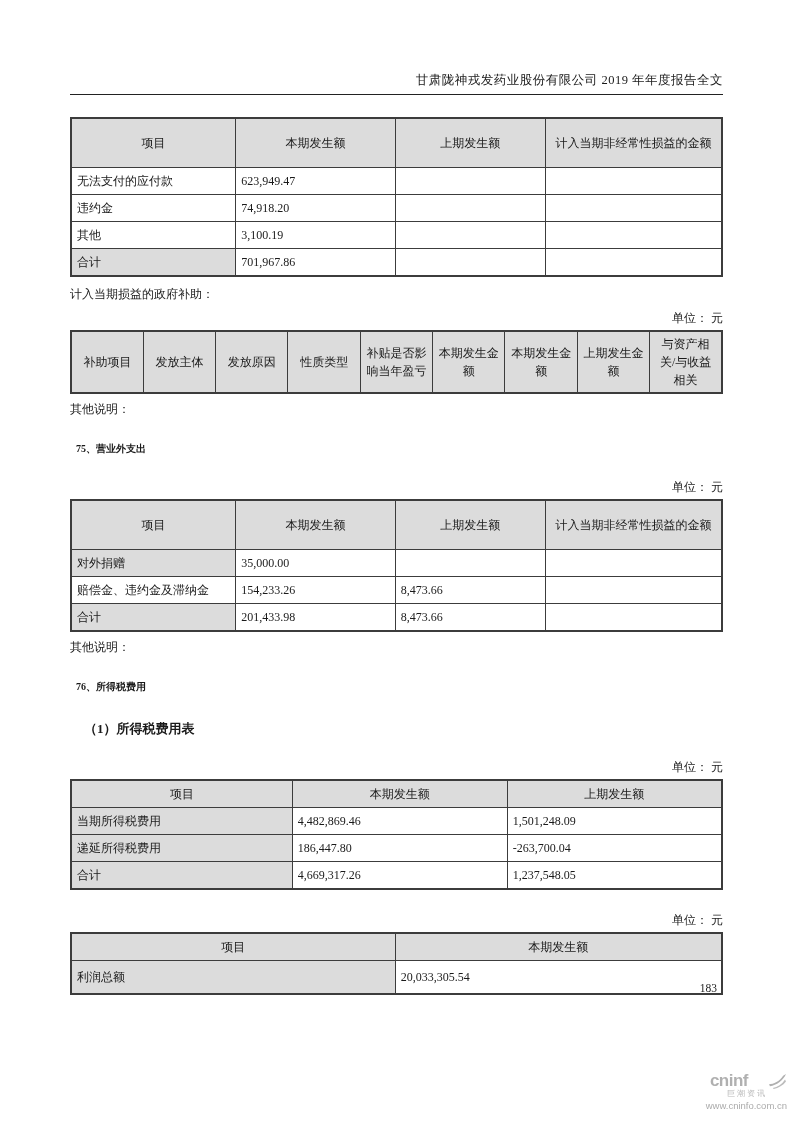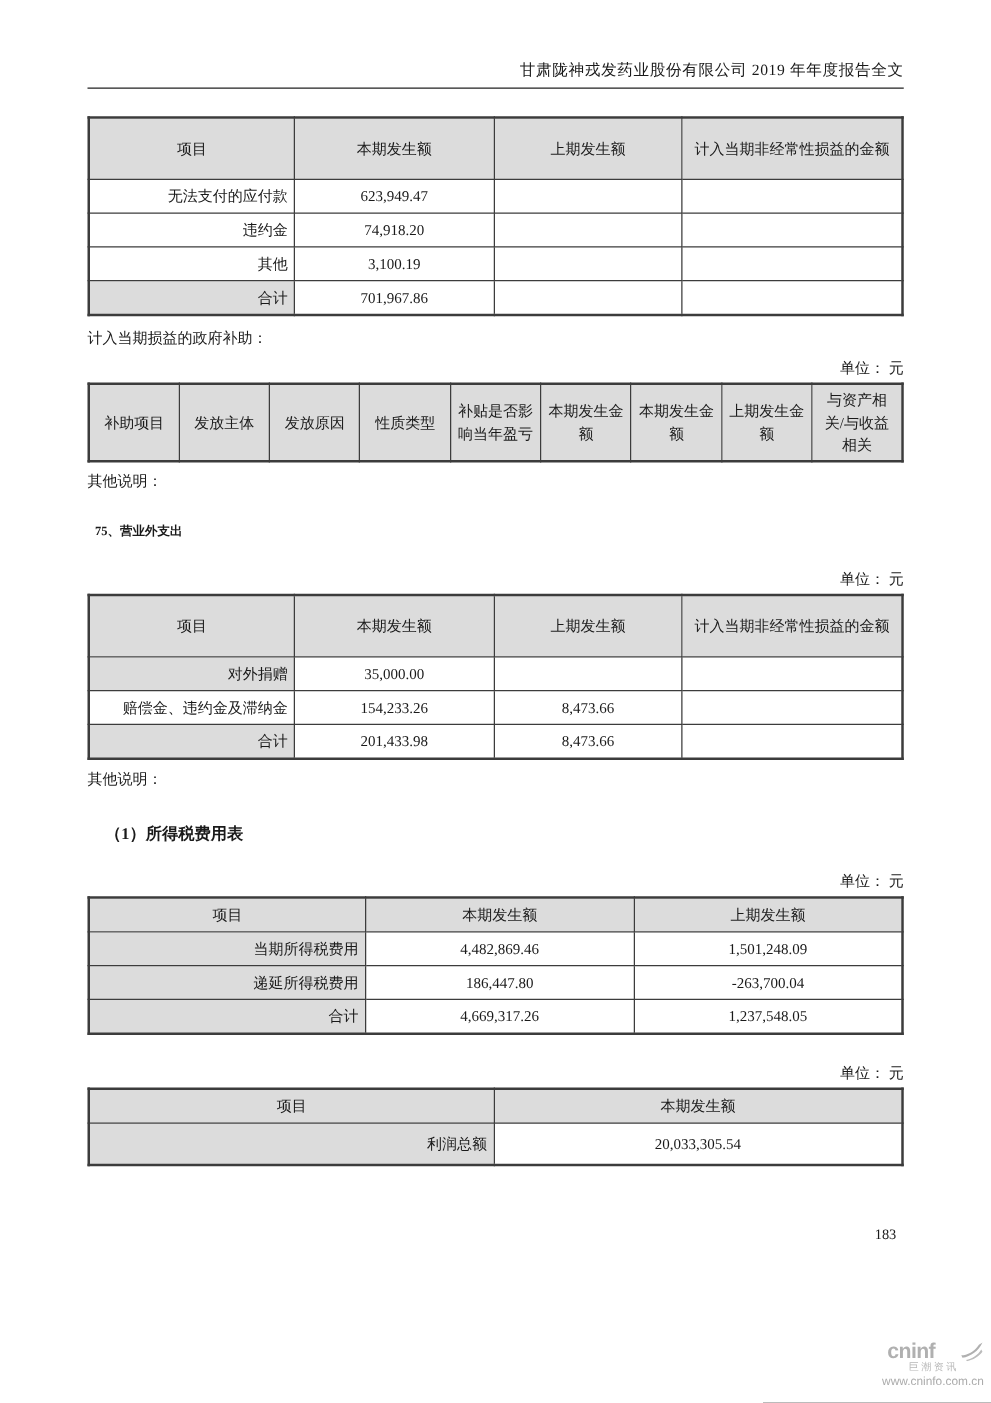--- a/index.html
+++ b/index.html
@@ -7,21 +7,21 @@
     position:relative;
     width:793px; height:1122px;
     margin:0 auto;
     background:#ffffff;
     font-family:"Liberation Serif","DejaVu Serif",serif;
     color:#1a1a1a;
     overflow:hidden;
   }
   .doc-header {
     margin:0 70px;
-    padding-top:48px;
+    padding-top:72px;
     padding-bottom:5px;
     text-align:right;
     font-size:12.5px;
     letter-spacing:.5px;
     border-bottom:1.5px solid #222;
   }
   .content { margin:0 70px; }
 
   table {
     width:100%;
@@ -35,22 +35,22 @@
     padding:3px 5px;
     font-weight:normal;
     vertical-align:middle;
     overflow:hidden;
     line-height:1.5;
   }
   th { text-align:center; background:#dcdcdc; height:20px; }
   td { height:20px; }
   .tall th { height:42px; }
   .shaded { background:#dcdcdc; }
-  .num { text-align:center; }
-  .item { text-align:right; }
+  .num { text-align:left; }
+  .item { text-align:left; }
 
   .intro-line { margin:9px 0 0 0; font-size:12px; }
   .unit-line { margin:7px 0 2px 0; font-size:12px; text-align:right; }
   .notes-line { margin:7px 0 0 0; font-size:12px; }
   .section-heading { margin:24px 0 0 6px; font-size:10px; font-weight:bold; }
   .sub-heading { margin:26px 0 0 14px; font-size:13px; font-weight:bold; }
   .mt3 { margin-top:3px; }
   .mt20 { margin-top:20px; }
 
   .page-number {
@@ -177,20 +177,21 @@
         <td class="item shaded">合计</td>
         <td class="num">201,433.98</td>
         <td class="num">8,473.66</td>
         <td class="num"></td>
       </tr>
     </tbody>
       </table>
 
     <p class="notes-line">其他说明：</p>
 
+    <h3 class="section-heading">76、所得税费用</h3>
     <h4 class="sub-heading">（1）所得税费用表</h4>
     <p class="unit-line" style="margin-top:21px;">单位：  元</p>
 
     <table class="mt3">
       <colgroup>
           <col style="width:34%">
           <col style="width:33%">
           <col style="width:33%">
         </colgroup>
       <tbody>

